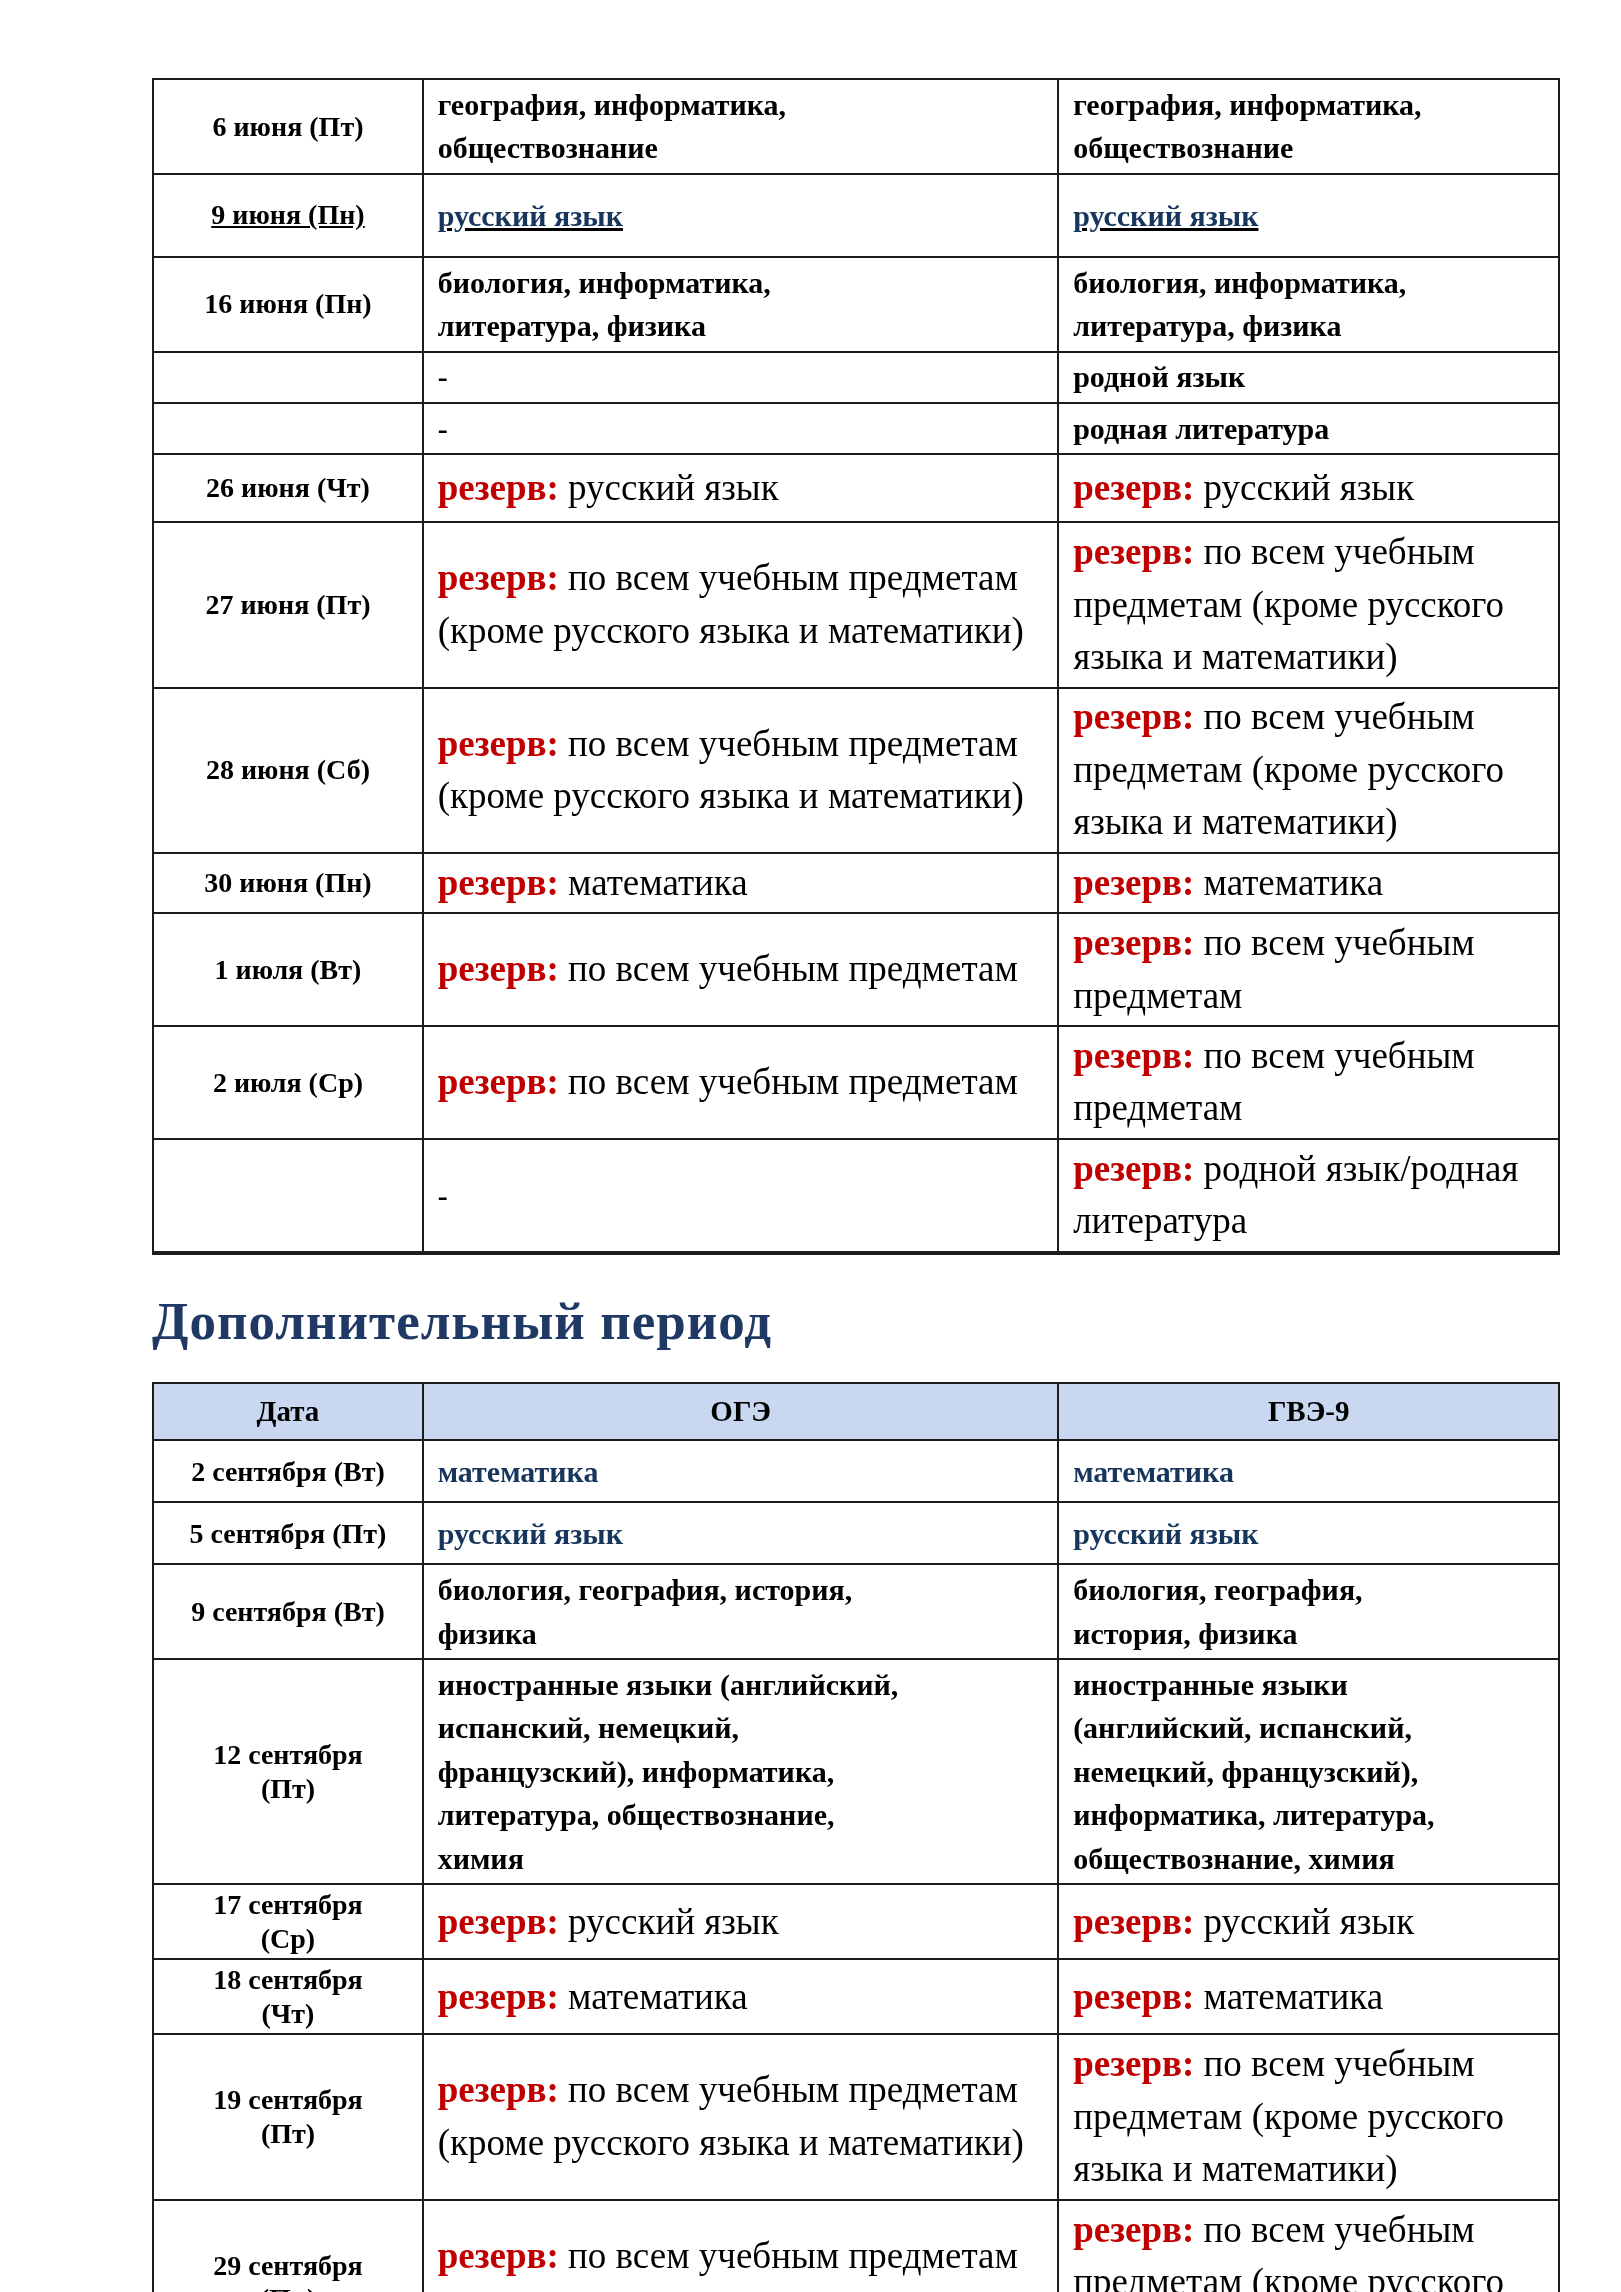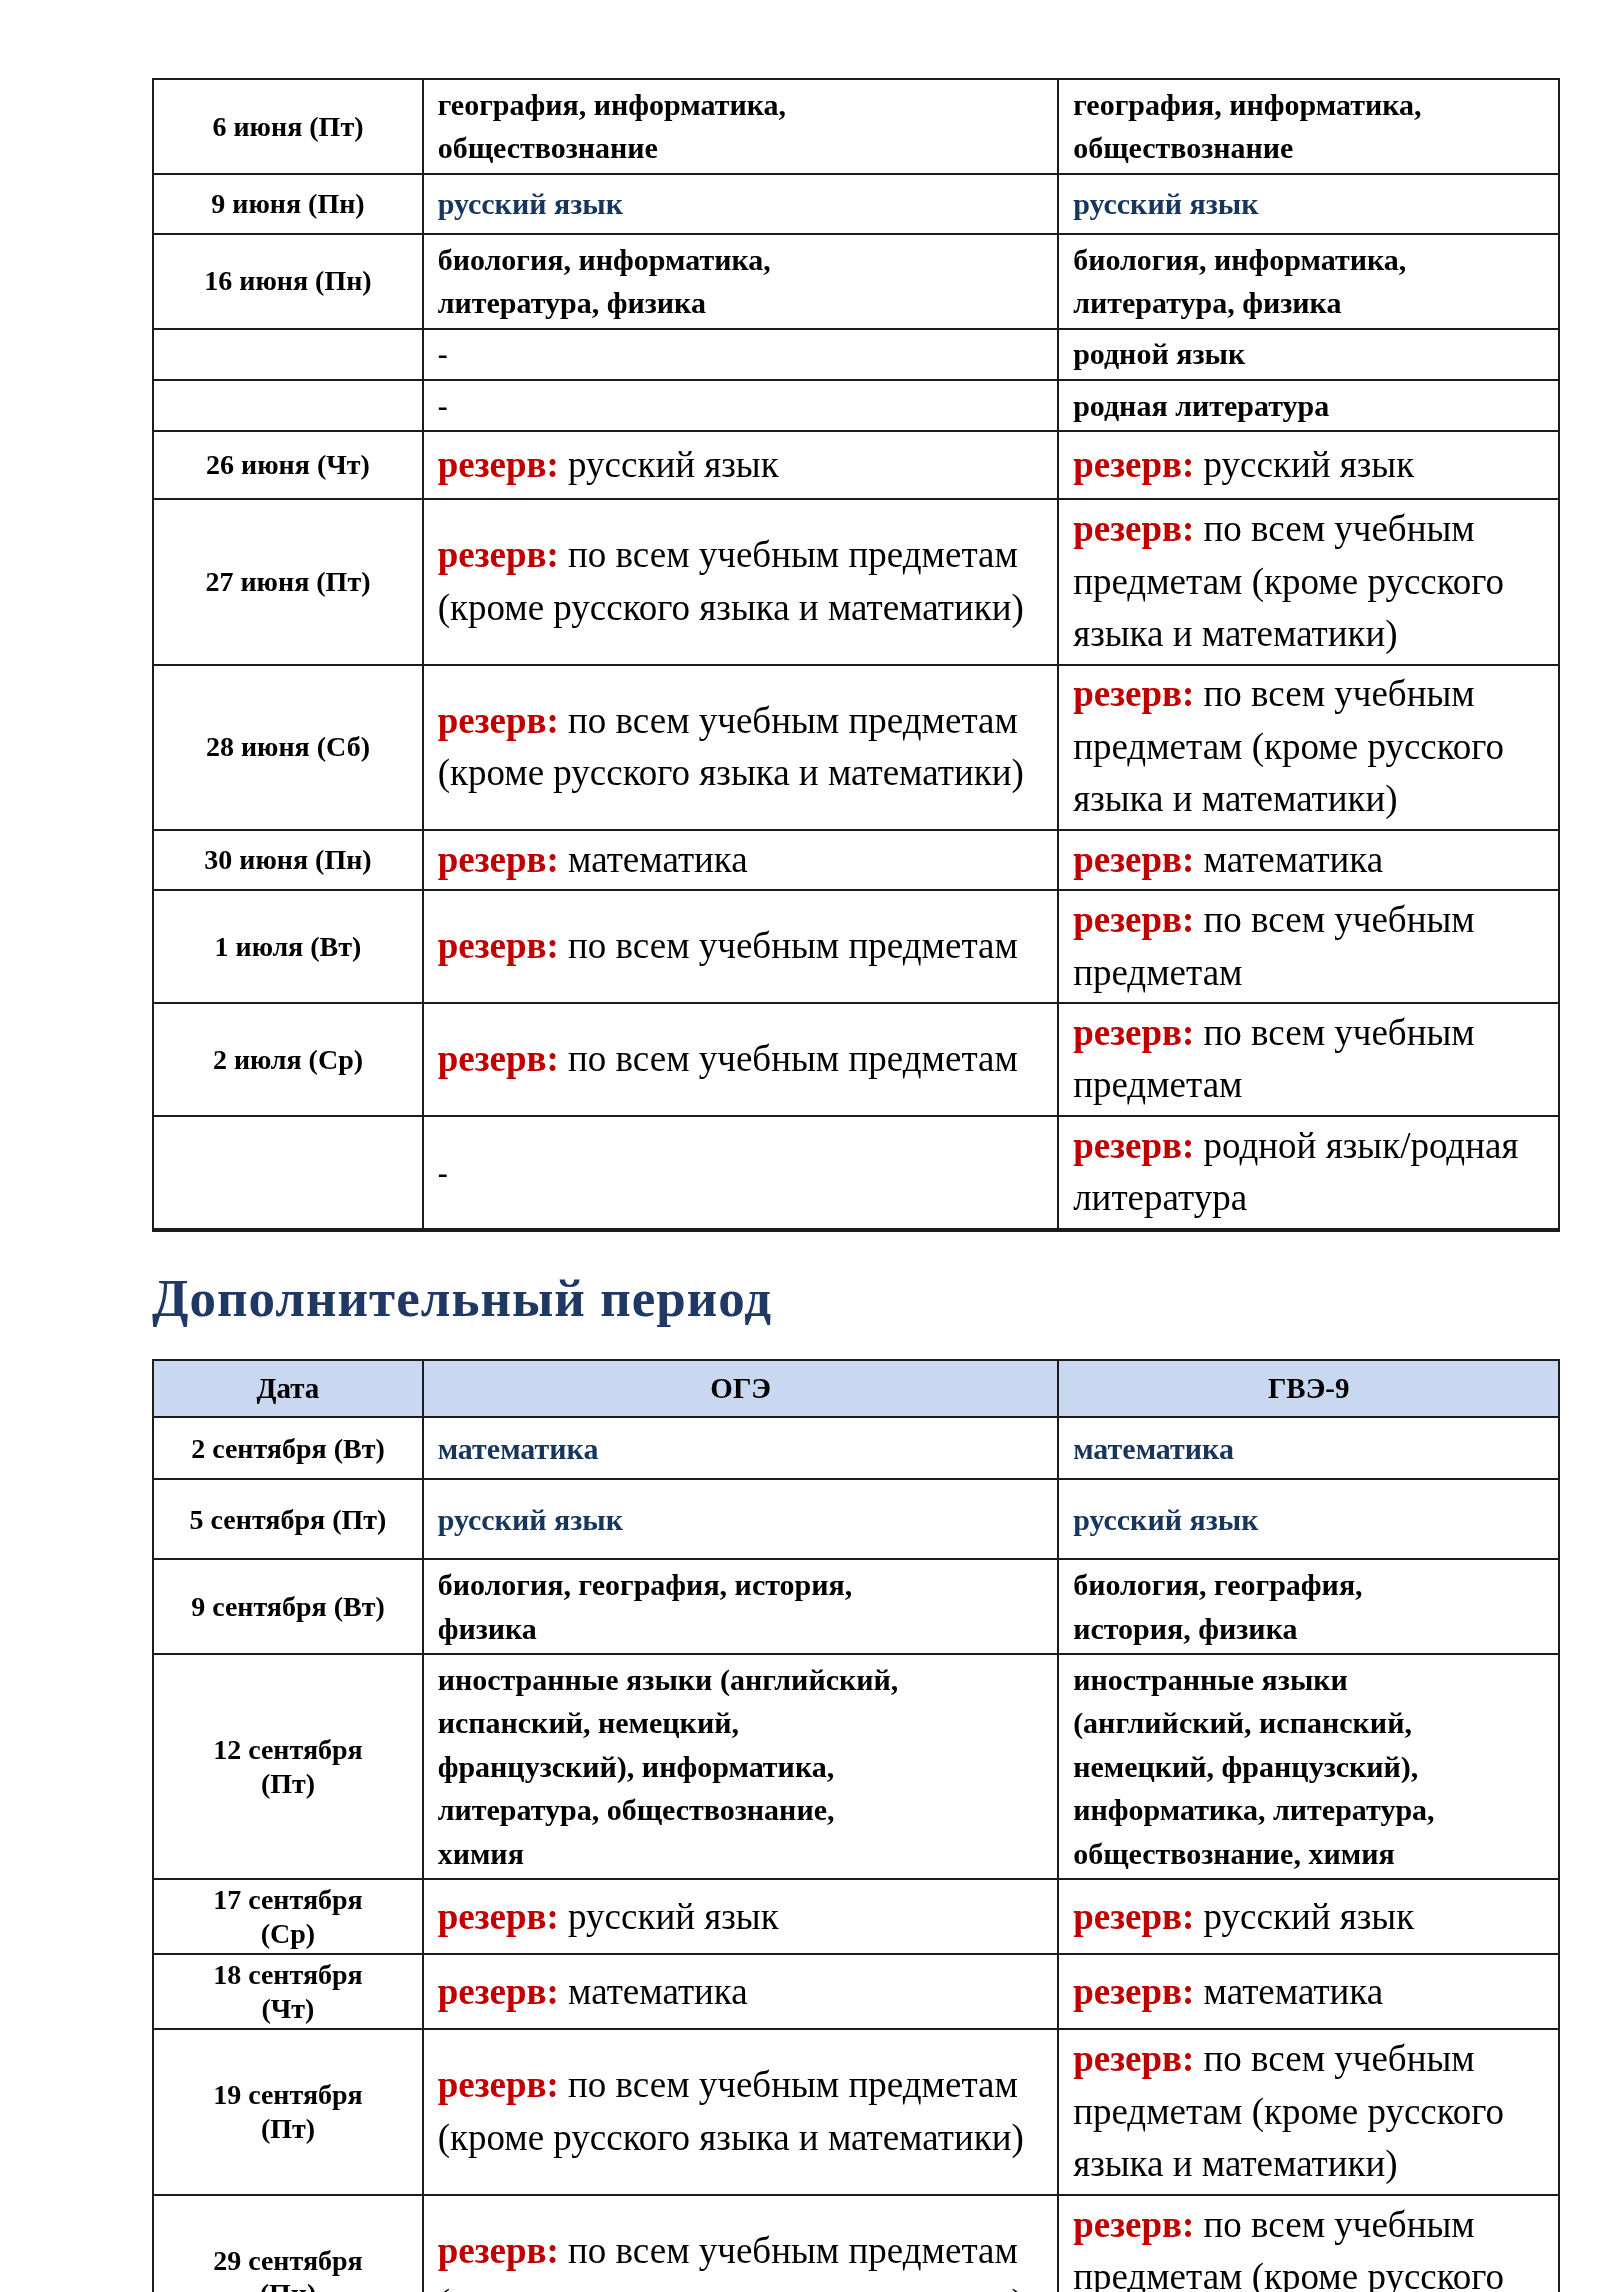--- a/index.html
+++ b/index.html
@@ -76,24 +76,24 @@
     margin:35px 0 29px 0;
     width:1408px;
     text-align:left;
     font-size:53px;
     line-height:1.2;
     font-weight:bold;
     color:var(--heading-blue);
     letter-spacing:1px;
   }
   
-  #main-table tbody tr:nth-child(2) td{height:60px;}
+  #main-table tbody tr:nth-child(2) td{height:83px;text-decoration:underline;}
   #main-table tbody tr:nth-child(6) td{height:68px;}
   #add-table tbody tr:nth-child(1) td{height:62px;}
-  #add-table tbody tr:nth-child(2) td{height:80px;}
+  #add-table tbody tr:nth-child(2) td{height:62px;}
 </style>
 </head>
 <body>
 
 <div class="page">
 
   <table class="schedule-table" id="main-table">
     <colgroup>
       <col class="c-date">
         <col class="c-oge">

